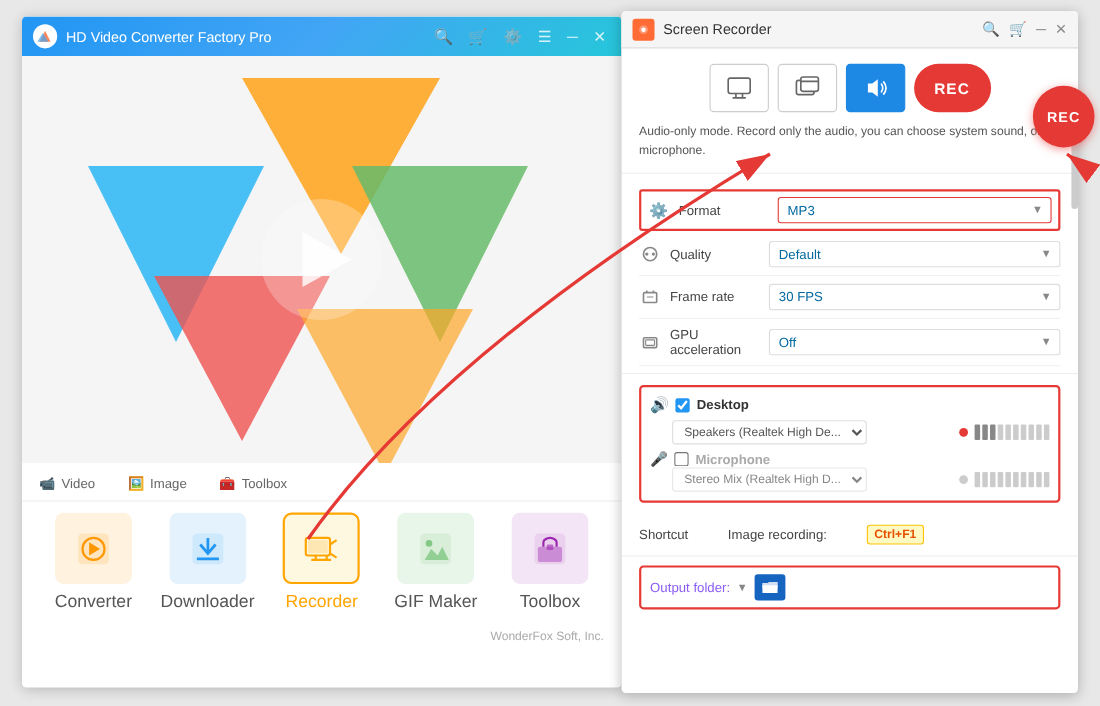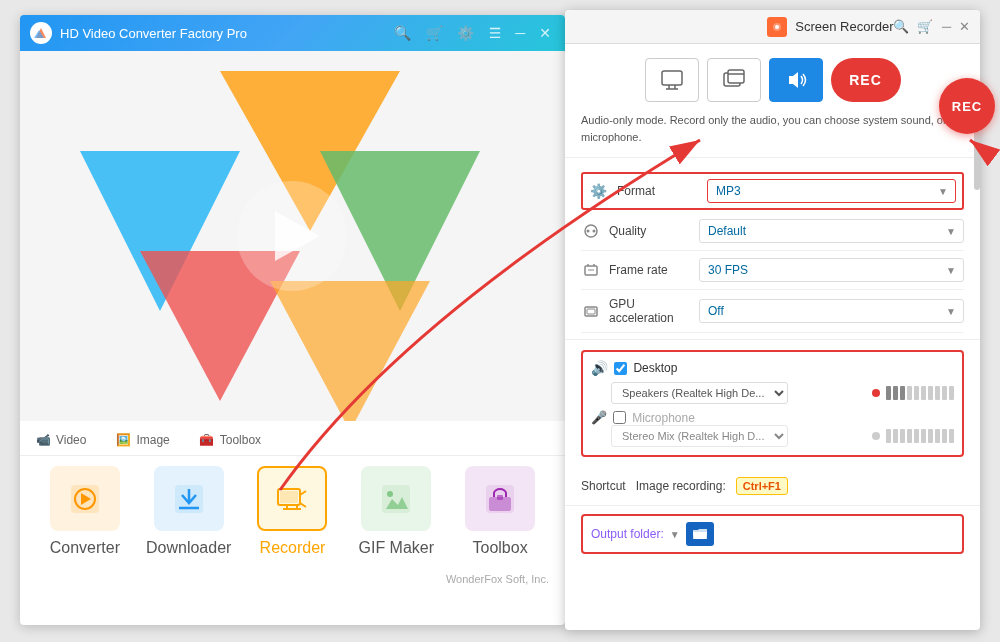--- a/index.html
+++ b/index.html
@@ -138,21 +138,21 @@
       overflow: hidden;
     }
 
     .rec-titlebar {
       background: #f5f5f5;
       height: 34px;
       display: flex;
       align-items: center;
       padding: 0 10px;
       border-bottom: 1px solid #ddd;
-      justify-content: flex-end;
+      justify-content: space-between;
     }
 
     .rec-title-left {
       display: flex;
       align-items: center;
       gap: 8px;
     }
 
     .rec-logo {
       width: 20px; height: 20px;
@@ -294,21 +294,21 @@
     }
 
     .audio-device-row {
       display: flex;
       align-items: center;
       margin-bottom: 6px;
     }
 
     .audio-icon { font-size: 14px; color: #666; margin-right: 6px; }
     .audio-checkbox { margin-right: 6px; accent-color: #2196F3; }
-    .audio-device-name { font-size: 12px; color: #333; font-weight: 400; }
+    .audio-device-name { font-size: 12px; color: #333; font-weight: 700; }
 
     .audio-controls {
       display: flex;
       align-items: center;
       gap: 6px;
       padding-left: 20px;
     }
 
     .speaker-select {
       flex: 1;
@@ -346,21 +346,21 @@
       margin-top: 6px;
     }
 
     .mic-icon { font-size: 13px; color: #aaa; margin-right: 6px; }
 
     
     .shortcut-row {
       display: flex;
       align-items: center;
       padding: 10px 16px;
-      gap: 10px;
+      gap: 36px;
     }
 
     .shortcut-label { font-size: 12px; color: #444; }
 
     .stop-label { font-size: 12px; color: #444; }
 
     .kbd-combo {
       background: #FFF9C4;
       border: 1px solid #FFC107;
       border-radius: 3px;

